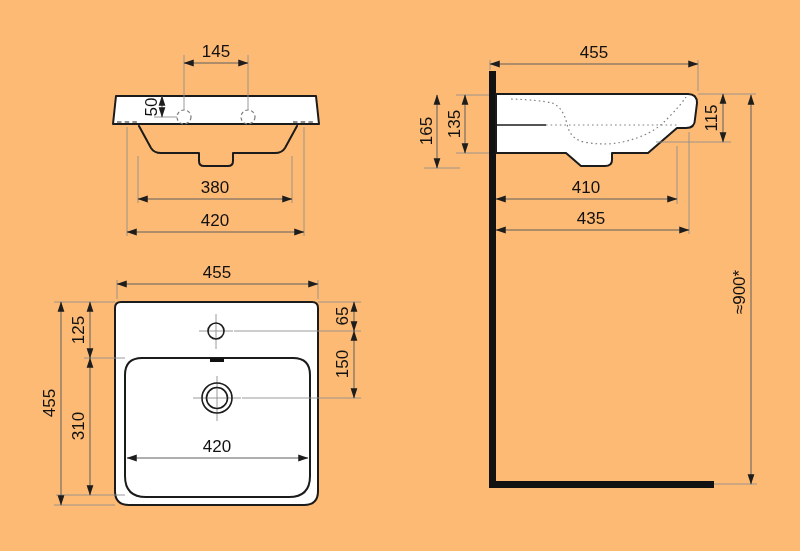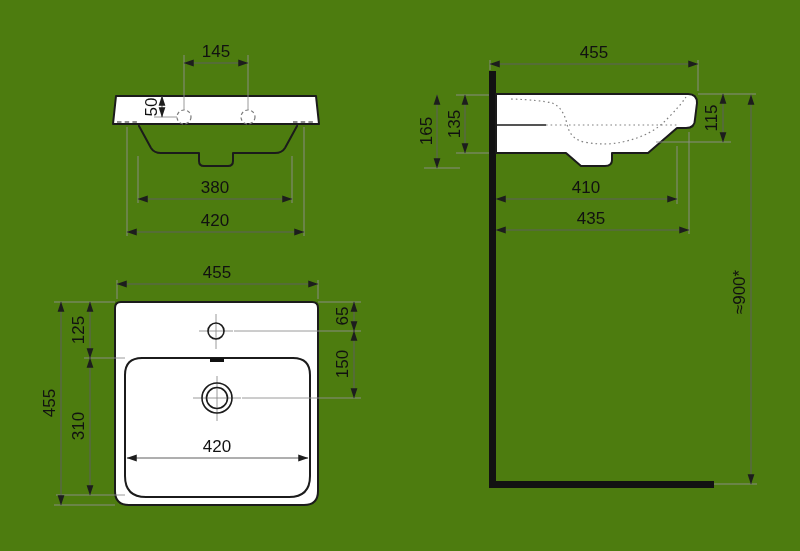--- a/index.html
+++ b/index.html
@@ -1,16 +1,16 @@
 <!DOCTYPE html>
 <html><head>
 <meta charset="utf-8">
 <style>
   html,body{margin:0;padding:0;background:#ffffff;}
-  .stage{position:relative;width:800px;height:551px;background:#4d7c0f;overflow:hidden;
+  .stage{position:relative;width:800px;height:551px;background:#fdba74;overflow:hidden;
          font-family:"Liberation Sans", sans-serif;text-align:right;}
   svg{display:block;}
   .outline{fill:#ffffff;stroke:#1b1b1b;stroke-width:2;stroke-linejoin:round;}
   .outline-open{fill:none;stroke:#1b1b1b;stroke-width:2;stroke-linejoin:round;stroke-linecap:round;}
   .thinline{fill:none;stroke:#1b1b1b;stroke-width:1.4;}
   .solidfill{fill:#121212;stroke:none;}
   .dim{fill:none;stroke:#5f5f5f;stroke-width:1;}
   .ext{fill:none;stroke:#8f8f8f;stroke-width:0.9;}
   .dotted{fill:none;stroke:#808080;stroke-width:1.2;stroke-dasharray:1.6 3;}
   .hidden-dash{fill:none;stroke:#6b6b6b;stroke-width:1.3;stroke-dasharray:4.5 3.2;}

